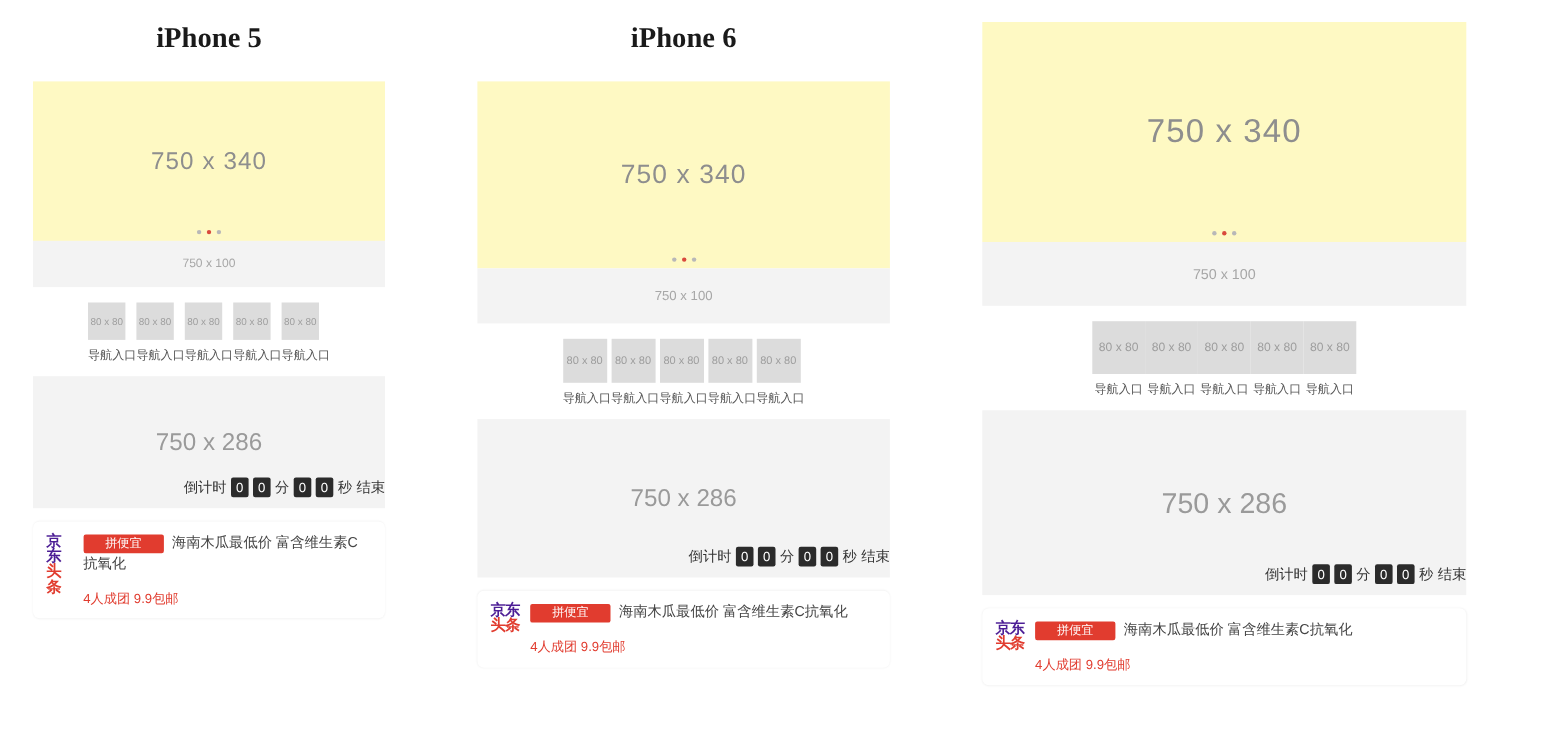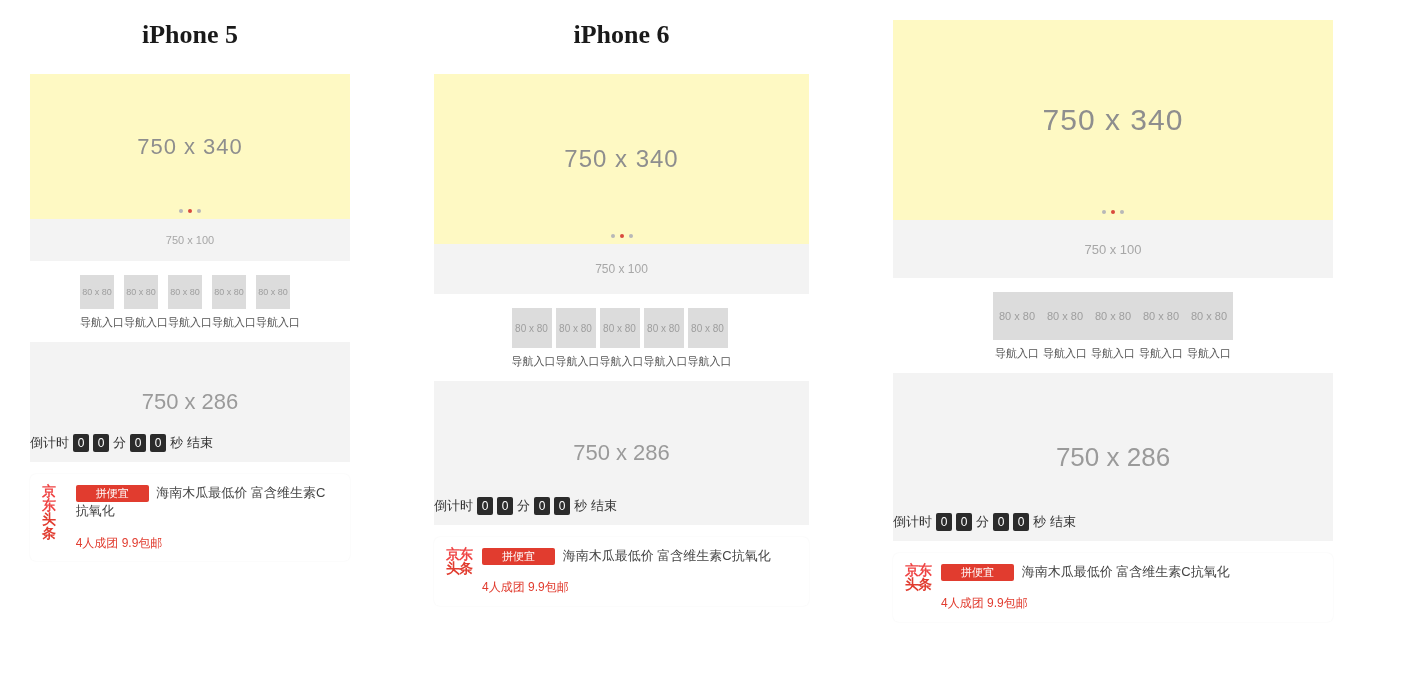--- a/index.html
+++ b/index.html
@@ -75,21 +75,21 @@
   .nav-lbl { font-size: 11px; color: #555; margin-top: 6px; }
 
   .banner2-text { font-size: 22px; color: #9a9a9a; }
   .phone-l .banner2-text { font-size: 26px; }
 
   .countdown {
     position: absolute;
     bottom: 10px;
     left: 0; right: 0;
     display: flex;
-    justify-content: flex-start;
+    justify-content: flex-end;
     align-items: center;
     gap: 4px;
     font-size: 13px;
     color: #333;
   }
   .cd-box {
     background: #2b2b2b;
     color: #fff;
     width: 16px; height: 18px;
     border-radius: 2px;
@@ -103,21 +103,21 @@
     background: #fff;
     border-radius: 6px;
     box-shadow: 0 0 2px rgba(0,0,0,0.06);
     margin-top: 12px;
     padding: 10px 12px;
     display: flex;
     gap: 10px;
     align-items: flex-start;
   }
   .logo-box { line-height: 1; }
-  .logo-top { font-size: 14px; font-weight: 700; color: #ef4444; letter-spacing: -1px; }
+  .logo-top { font-size: 14px; font-weight: 700; color: #4c1d95; letter-spacing: -1px; }
   .logo-bot { font-size: 14px; font-weight: 700; color: #e13c2f; letter-spacing: -1px; }
   .news-body { font-size: 13px; line-height: 1.4; }
   .tag {
     background: #e13c2f;
     color: #fff;
     font-size: 11px;
     padding: 1px 20px;
     border-radius: 2px;
     margin-right: 4px;
     display: inline-block;

